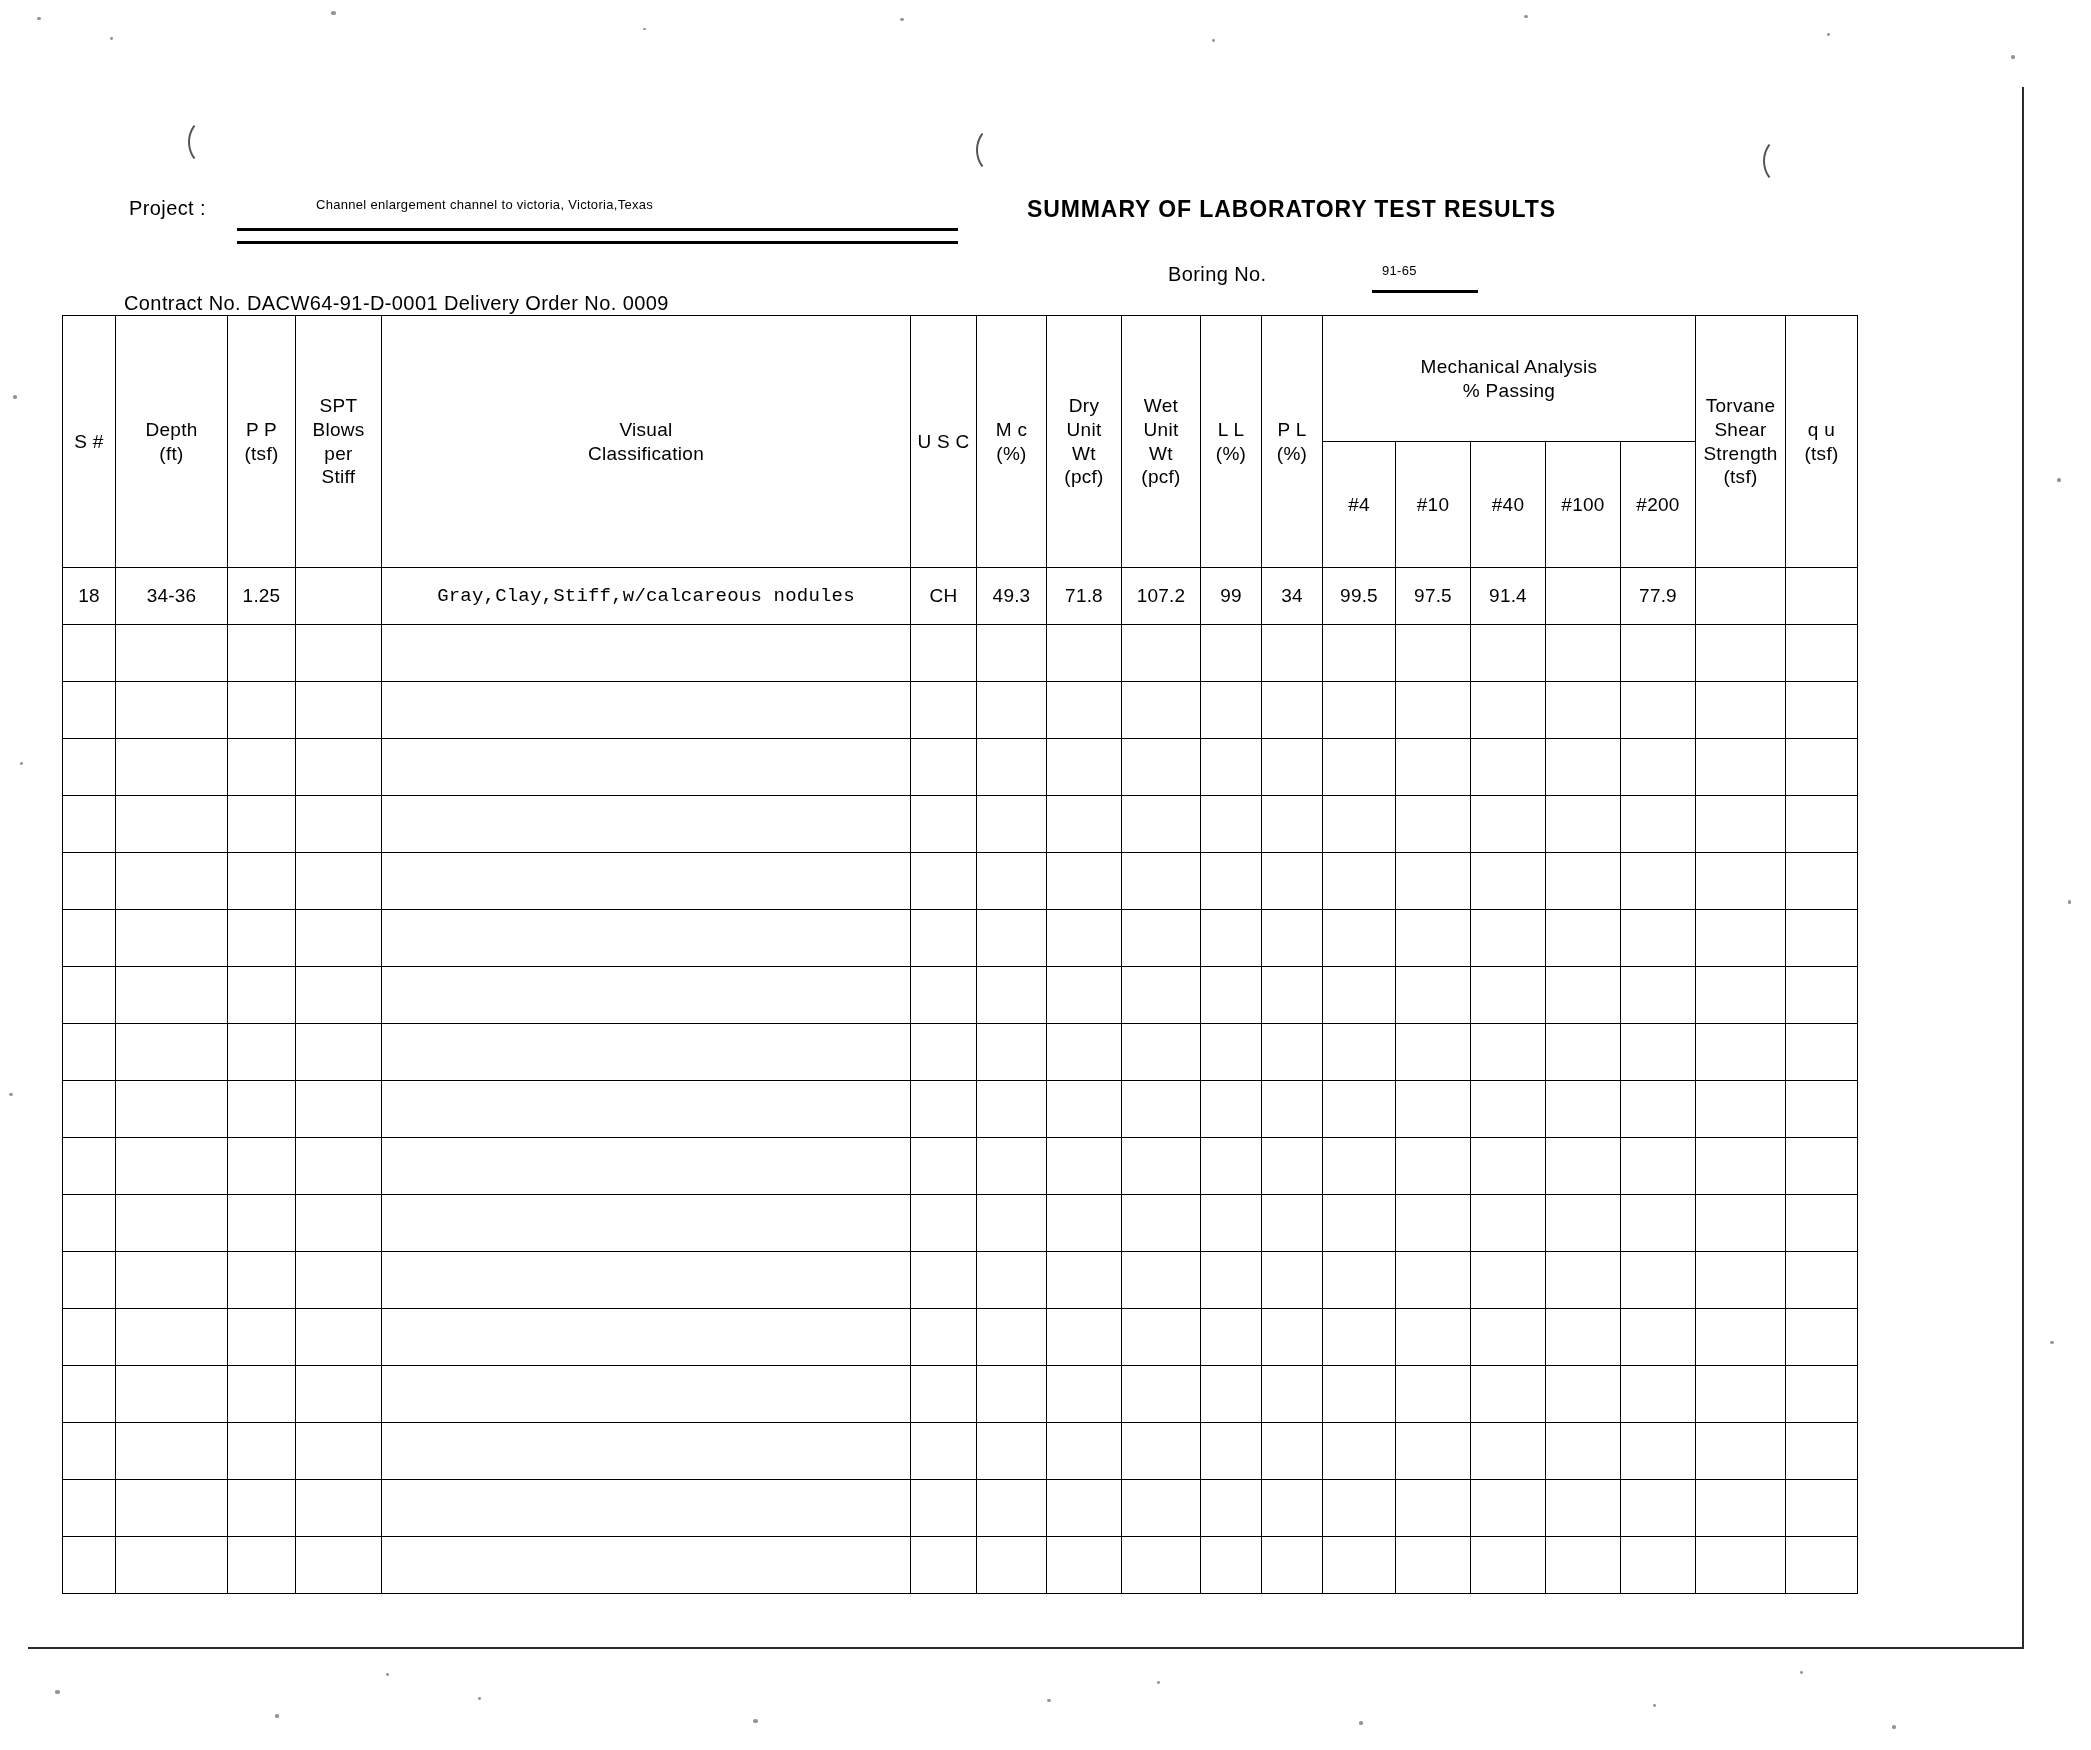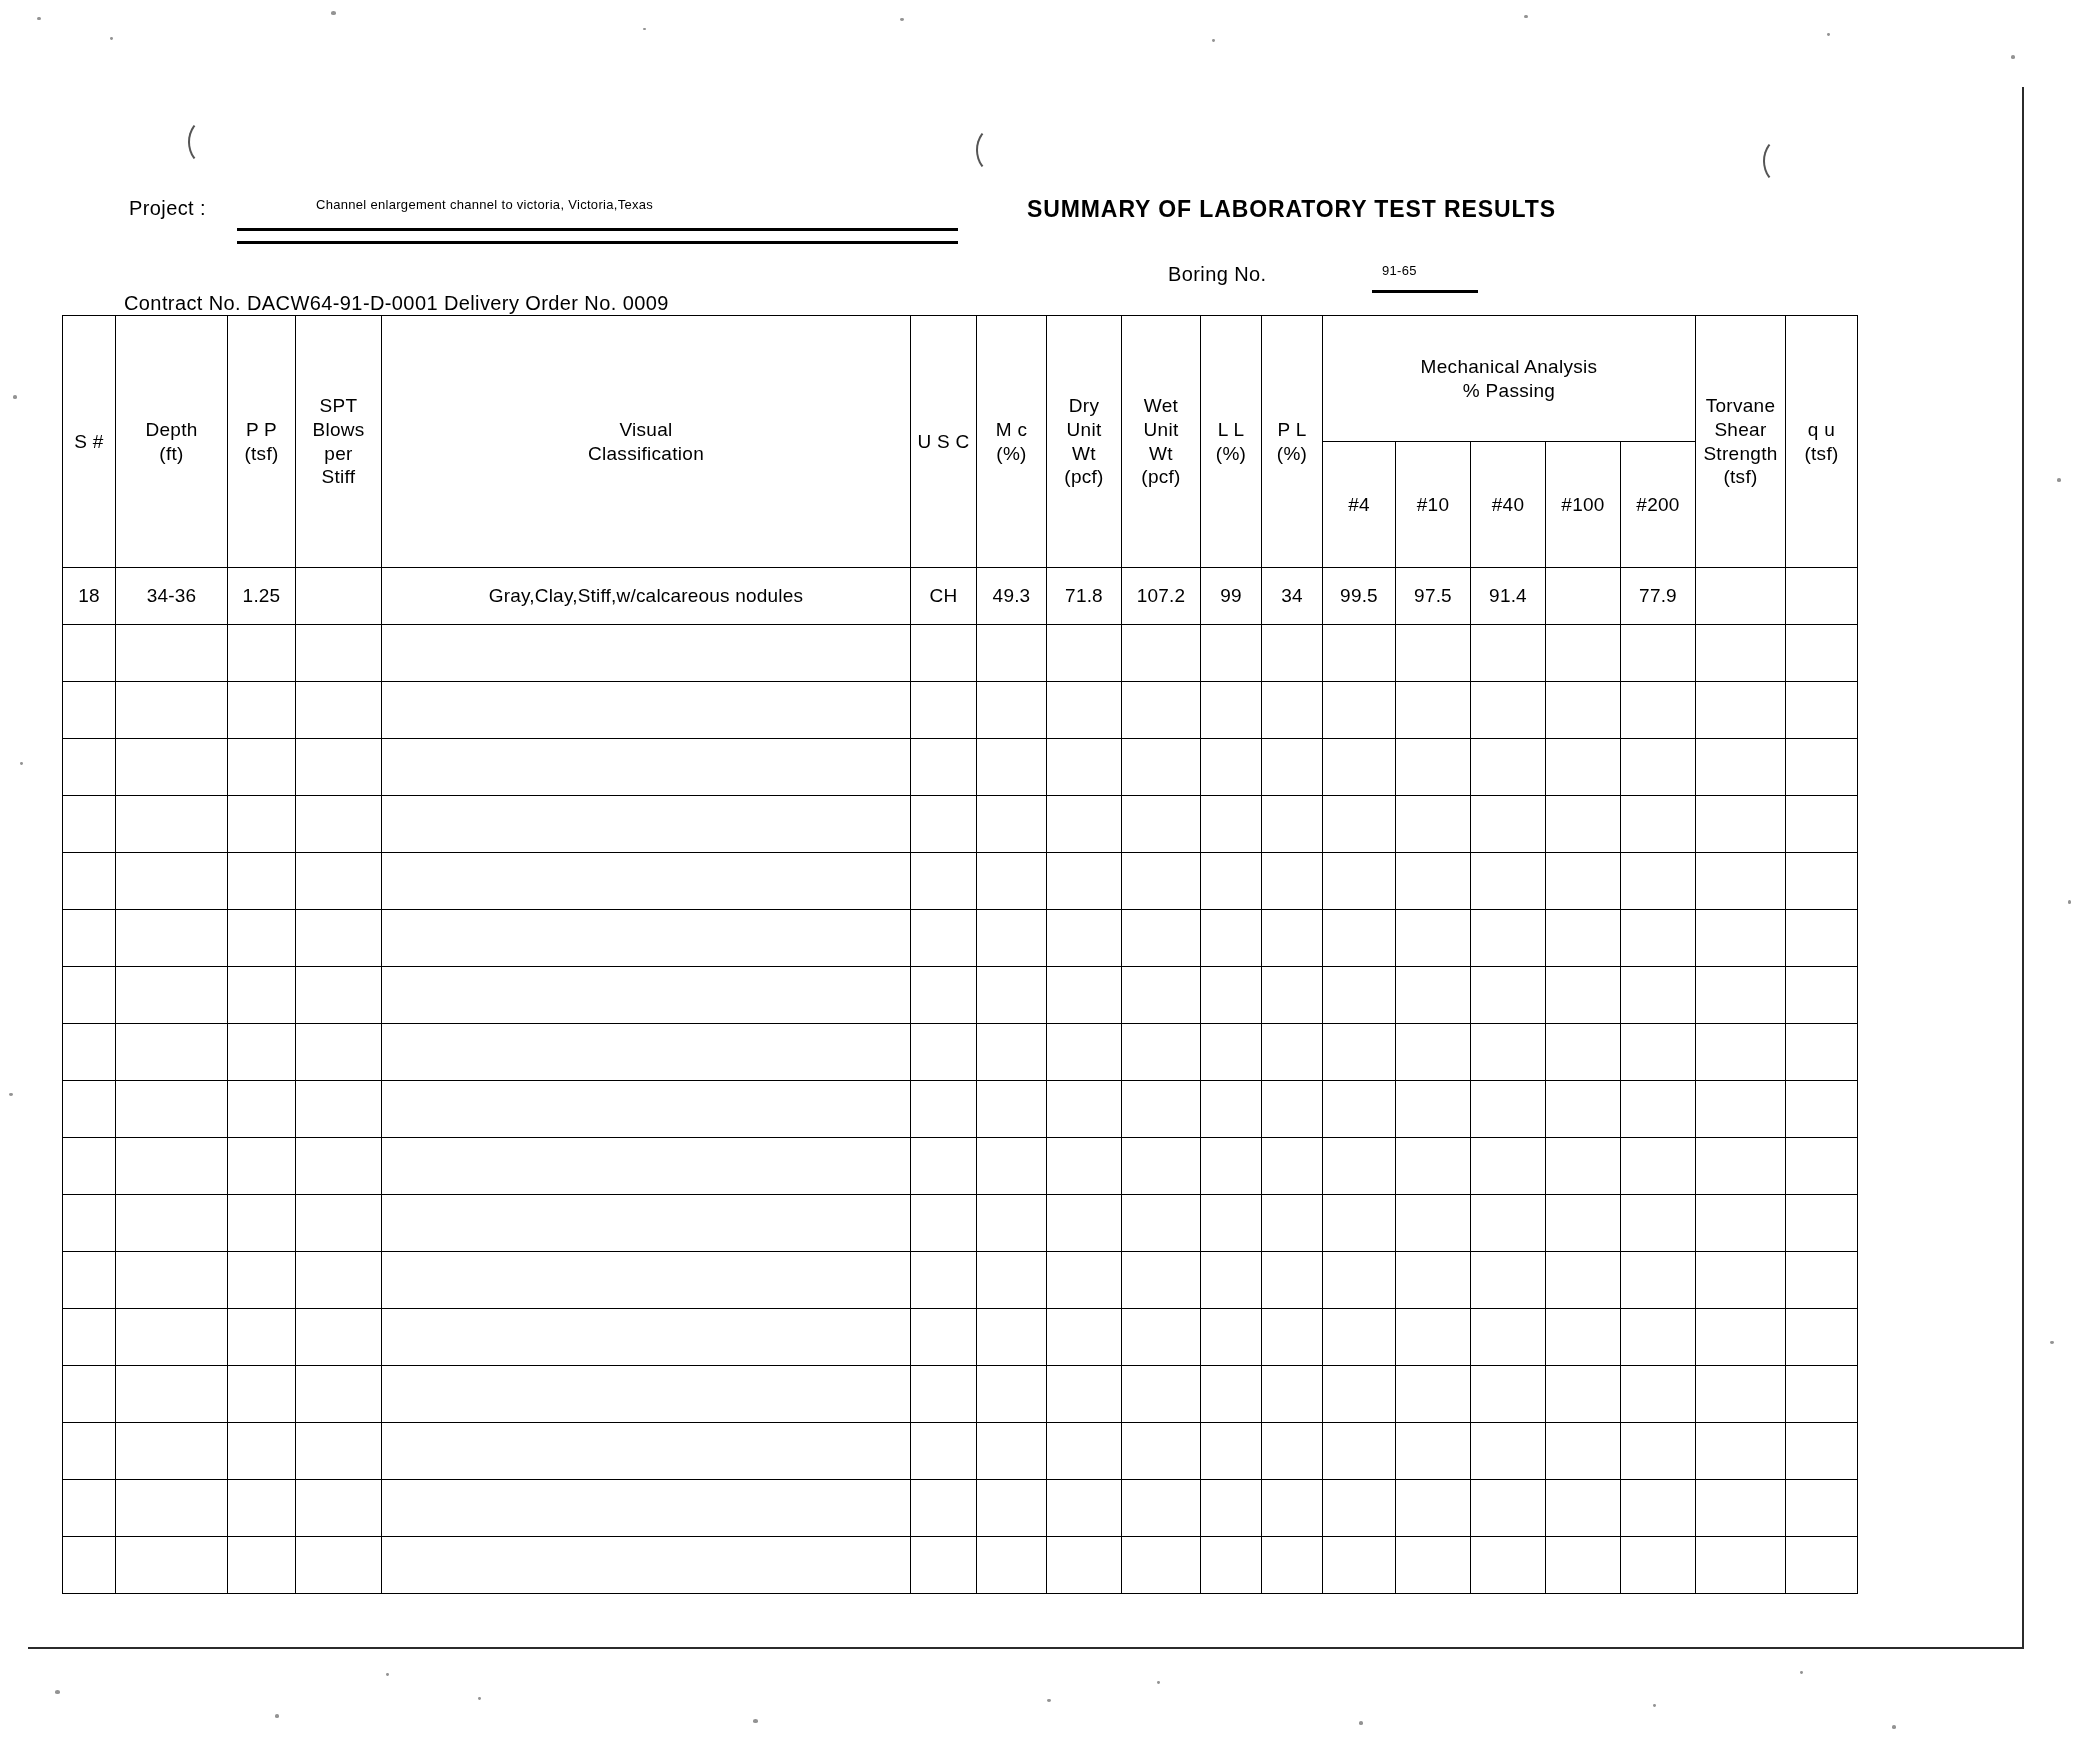--- a/index.html
+++ b/index.html
@@ -134,20 +134,21 @@
   .mech-head {
     height: 62px;
     line-height: 1.3;
     border-bottom: 1.8px solid #000 !important;
   }
   .sieve-head { height: 62px; }
   .visual-cell-text {
     text-align: left;
     padding-left: 11px;
     white-space: nowrap;
+    font-family: Liberation Mono, monospace;
   }
   .data-row td { font-size: 19px; letter-spacing: 0.2px; }
 
   
   .footnote {
     position: absolute;
     font-size: 19px;
     letter-spacing: 0.2px;
     white-space: nowrap;
   }

